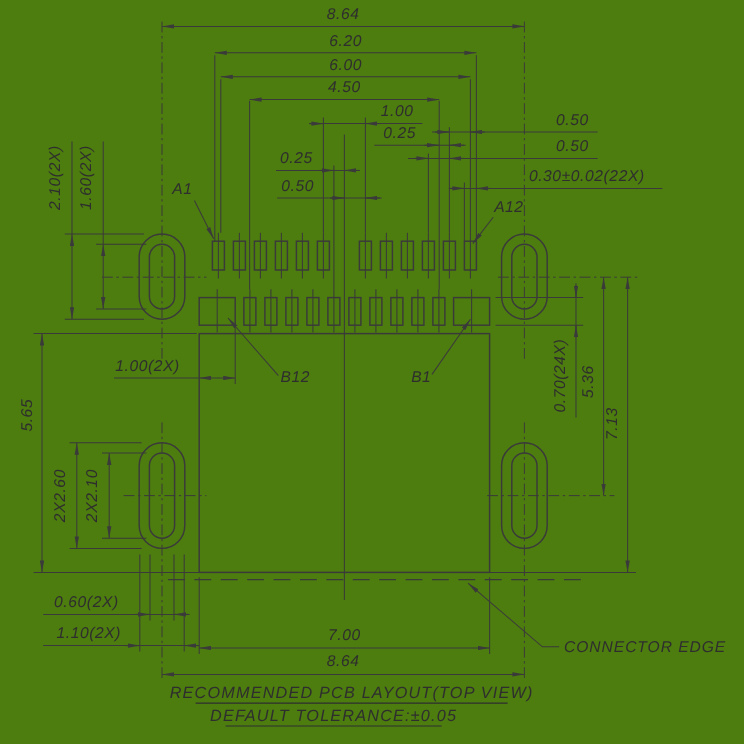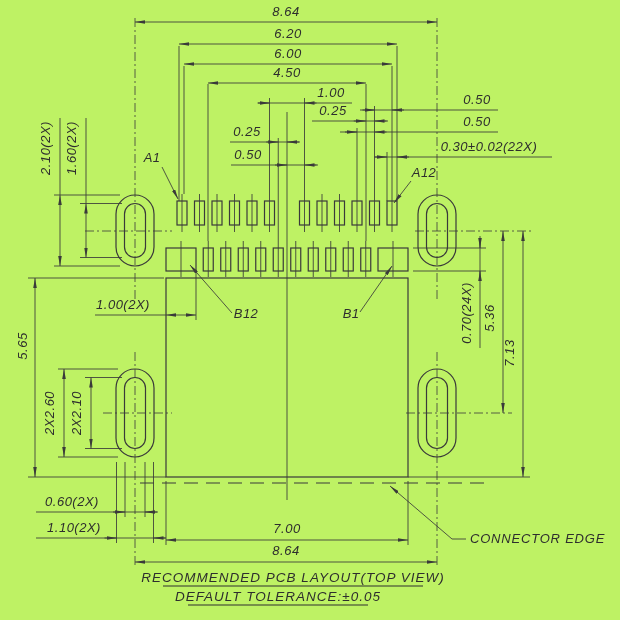--- a/index.html
+++ b/index.html
@@ -1,16 +1,16 @@
 <!DOCTYPE html>
 <html><head>
 <meta charset="utf-8">
 <style>
   html,body{margin:0;padding:0;background:#fff;}
-  #canvas{width:620px;height:620px;background:#bef264;position:relative;overflow:hidden;
+  #canvas{width:620px;height:620px;background:#4d7c0f;position:relative;overflow:hidden;
           font-family:"Liberation Sans", sans-serif;}
   svg text{fill:#2e2e2e;font-family:"Liberation Sans", sans-serif;font-style:italic;}
   .dim-text{font-size:13px;letter-spacing:.5px;text-anchor:middle;}
   .pin-text{font-size:13px;letter-spacing:.4px;text-anchor:middle;}
   .note-text{font-size:13px;letter-spacing:.8px;}
   .title-text{font-size:13.5px;letter-spacing:1px;text-anchor:middle;}
   .ol{stroke:#3a3a3a;stroke-width:1.2;fill:none;}             
   .dl{stroke:#3a3a3a;stroke-width:.85;fill:none;}             
   .cl{stroke:#3a3a3a;stroke-width:.8;fill:none;stroke-dasharray:9 3 2 3;} 
   .edge{stroke:#3a3a3a;stroke-width:1.1;fill:none;stroke-dasharray:14 8;}

